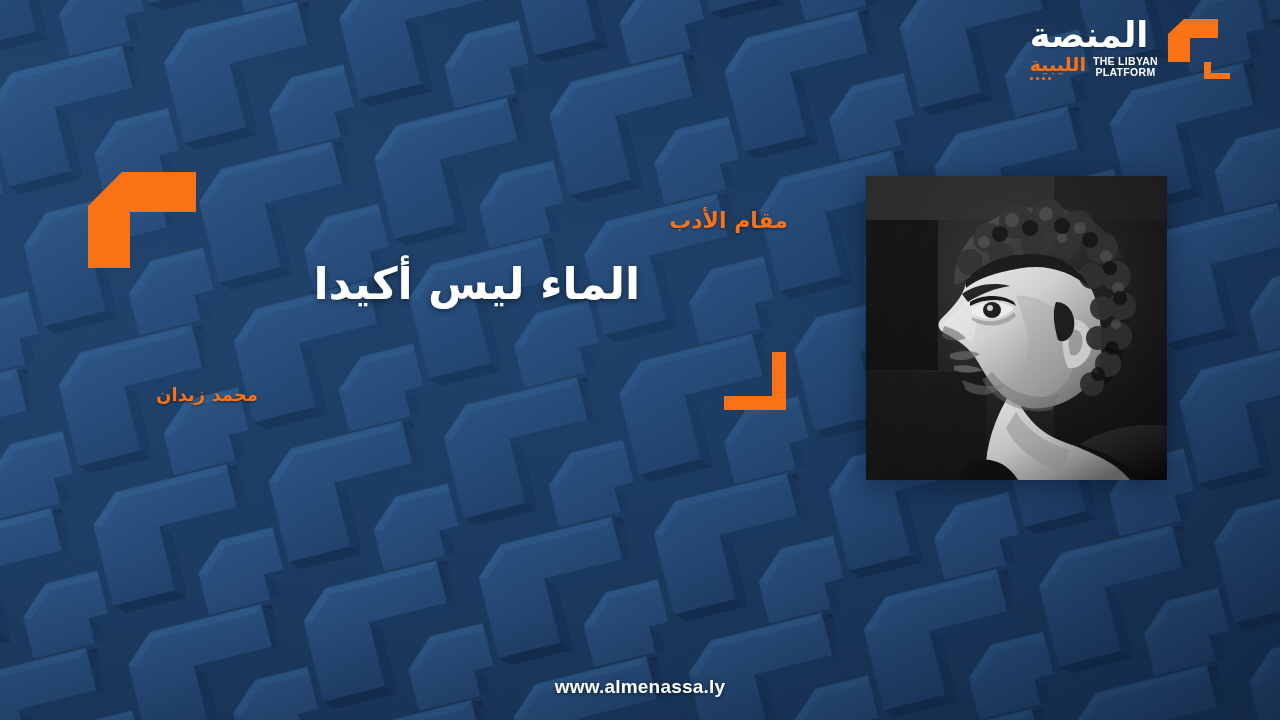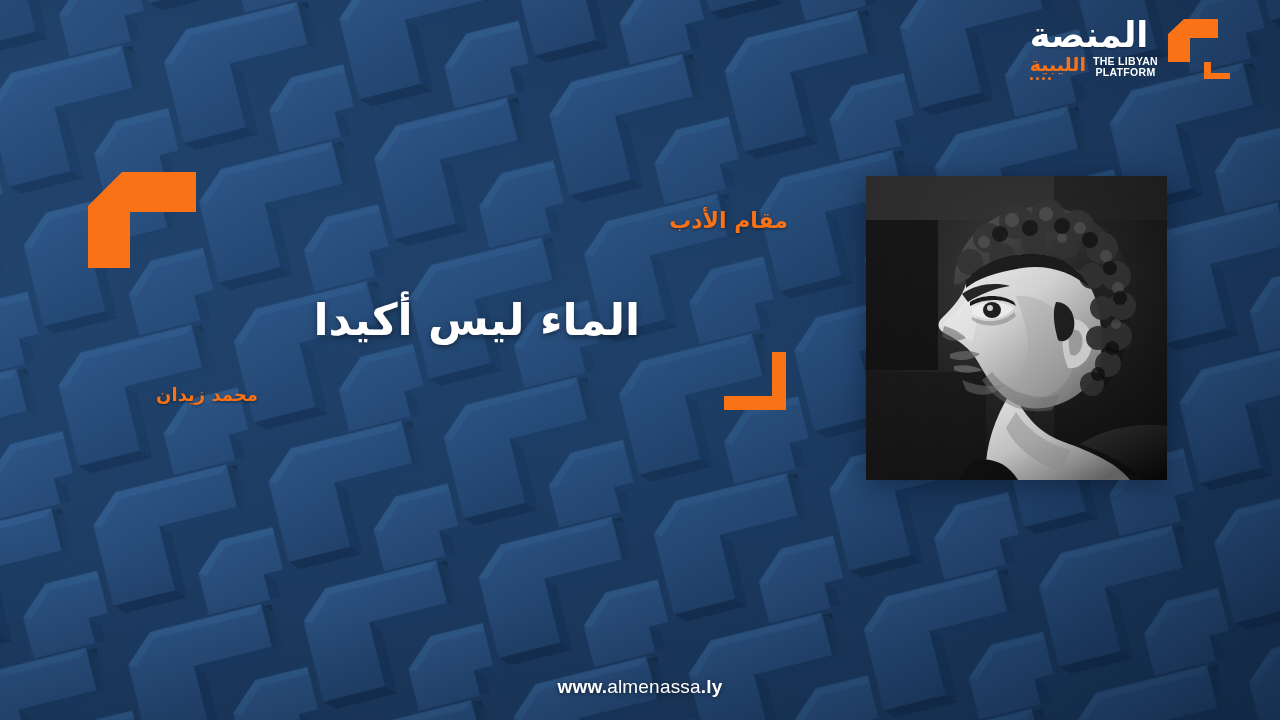--- a/index.html
+++ b/index.html
@@ -137,21 +137,20 @@
     position: absolute;
     right: 640px;
     top: 258px;
     font-size: 44px;
     font-weight: bold;
     color: #ffffff;
     direction: rtl;
     white-space: nowrap;
     letter-spacing: 0px;
     text-shadow: 0 2px 6px rgba(0,0,0,0.45);
-    margin-top: 36px;
   }
   #author {
     position: absolute;
     right: 1022px;
     top: 384px;
     font-size: 18px;
     font-weight: bold;
     color: #f97316;
     direction: rtl;
     text-align: right;
@@ -178,21 +177,21 @@
     left: 0;
     right: 0;
     top: 676px;
     text-align: center;
     font-family: "Liberation Sans", sans-serif;
     font-size: 19px;
     color: #ffffff;
     letter-spacing: 0.2px;
     text-shadow: 0 1px 4px rgba(0,0,0,0.5);
   }
-  #site-url .b { font-weight: normal; }
+  #site-url .b { font-weight: bold; }
   #site-url .t { font-weight: bold; }
 </style>
 </head>
 <body>
 
 <div id="stage">
 
   <div id="bg-pattern">
     <svg viewBox="0 0 1400 840" preserveAspectRatio="xMidYMid slice" xmlns="http://www.w3.org/2000/svg">
       <defs>

